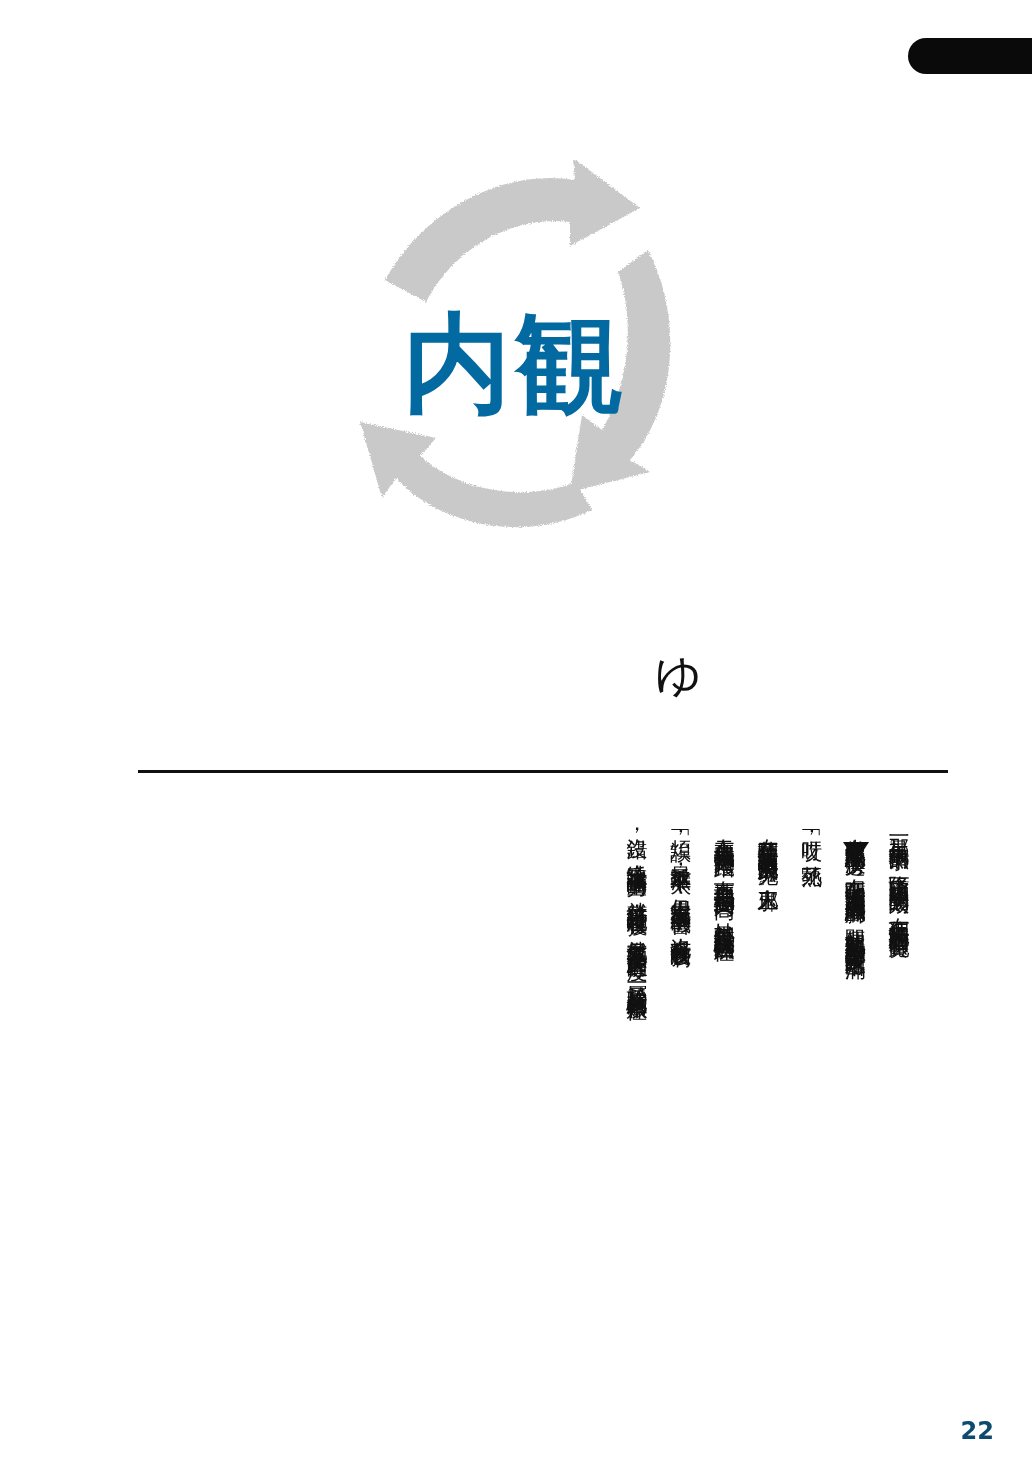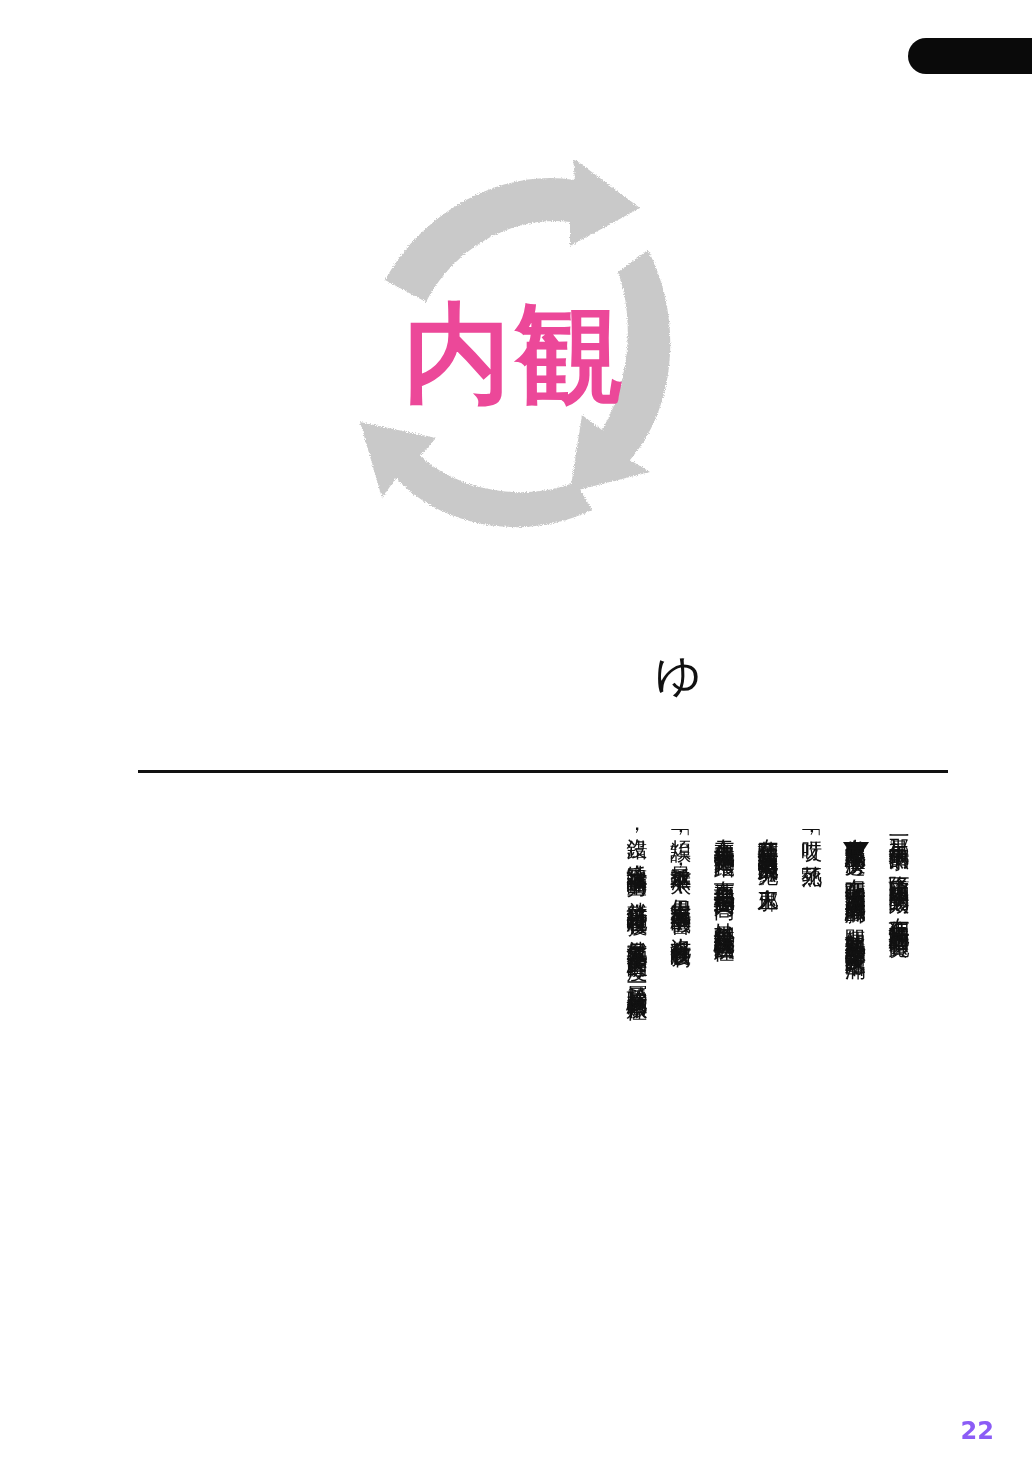--- a/index.html
+++ b/index.html
@@ -39,29 +39,29 @@
     height: 420px;
   }
   .title-art svg {
     position: absolute;
     left: 0;
     top: 0;
   }
   .title-text {
     position: absolute;
     left: 0;
-    top: 139px;
+    top: 149px;
     width: 370px;
     text-align: center;
     font-family: "DejaVu Serif", serif;
     font-weight: bold;
     font-size: 108px;
     line-height: 1;
     letter-spacing: 4px;
-    color: #ec4899;
+    color: #0369a1;
   }
 
   
   .kana-mark {
     position: absolute;
     left: 655px;
     top: 645px;
     font-family: "DejaVu Serif", serif;
     font-size: 46px;
     color: #111111;
@@ -113,21 +113,21 @@
   }
 
   
   .page-number {
     position: absolute;
     right: 38px;
     bottom: 28px;
     font-family: "DejaVu Sans", sans-serif;
     font-weight: bold;
     font-size: 24px;
-    color: #8b5cf6;
+    color: #0c4a6e;
   }
 </style>
 </head>
 <body>
 
 <div class="page">
 
   <div class="corner-tab"></div>
 
   <div class="title-art">

